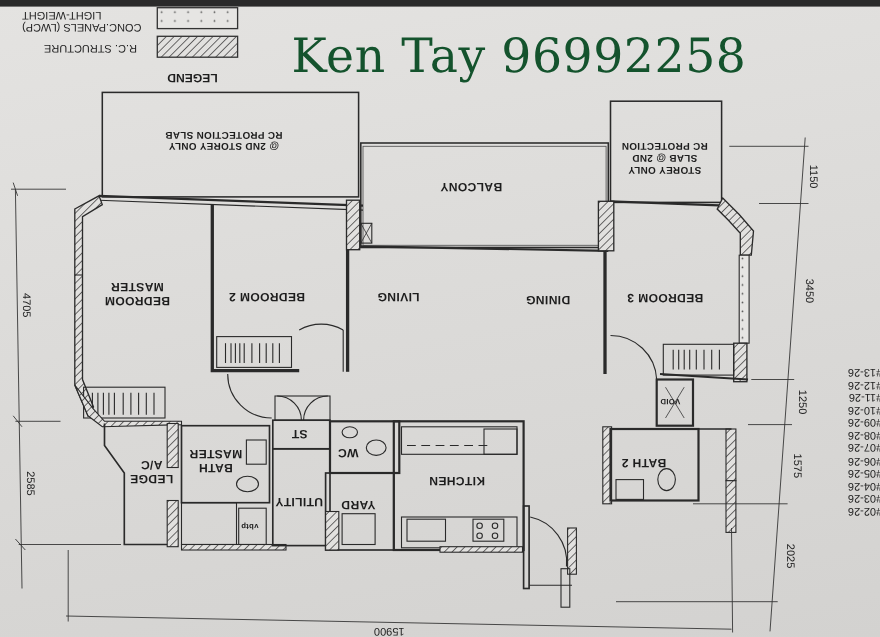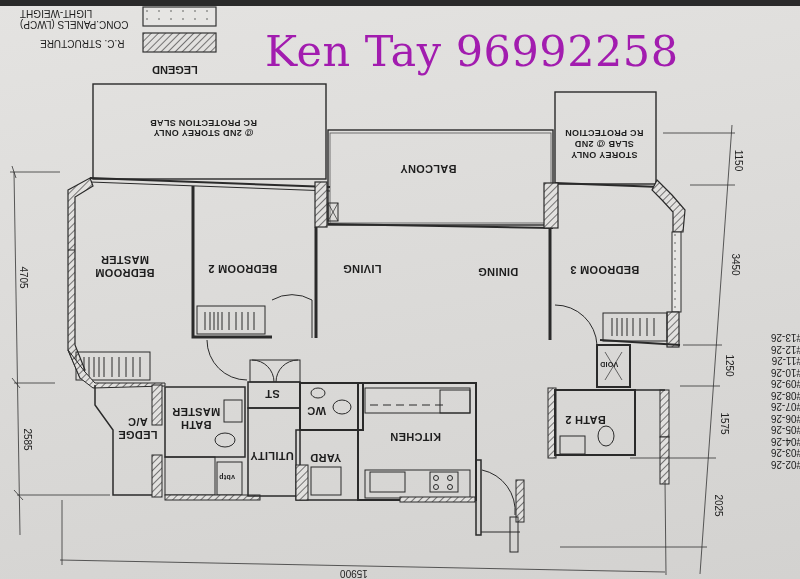--- a/index.html
+++ b/index.html
@@ -6,21 +6,21 @@
   body{width:800px;height:579px;overflow:hidden;background:#d9d8d6;position:relative;font-family:"Liberation Sans",sans-serif;}
   .paper{position:absolute;left:0;top:0;width:800px;height:579px;background:linear-gradient(170deg,#e4e3e1 0%,#dddcda 40%,#d3d2d0 100%);}
   .topbar{position:absolute;left:0;top:0;width:800px;height:6px;background:#2a2a2a;}
   svg{position:absolute;left:0;top:0;}
   .lbl{position:absolute;color:#1d1d1d;font-weight:bold;letter-spacing:0.3px;white-space:nowrap;text-align:center;}
   .lbl span{display:block;}
   .small{font-size:9px;font-weight:bold;}
   .mid{font-size:11px;}
   .dim{position:absolute;font-size:10px;color:#222;white-space:nowrap;}
   .rot90{transform:rotate(90deg);}
-  .watermark{position:absolute;left:265px;top:26px;font-family:"DejaVu Serif",serif;font-size:43px;color:#a21caf;letter-spacing:0.5px;white-space:nowrap;}
+  .watermark{position:absolute;left:265px;top:26px;font-family:"DejaVu Serif",serif;font-size:43px;color:#14532d;letter-spacing:0.5px;white-space:nowrap;}
   .unitlist{position:absolute;left:757px;top:332px;width:45px;font-size:10px;color:#222;line-height:11.5px;transform:rotate(180deg);text-align:left;}
   .legend-txt{position:absolute;font-size:10px;color:#1d1d1d;white-space:nowrap;transform:rotate(180deg);}
 </style>
 </head>
 <body>
 
 <div class="paper"></div>
 <div class="topbar"></div>
 
 <svg width="800" height="579" viewBox="0 0 800 579">

